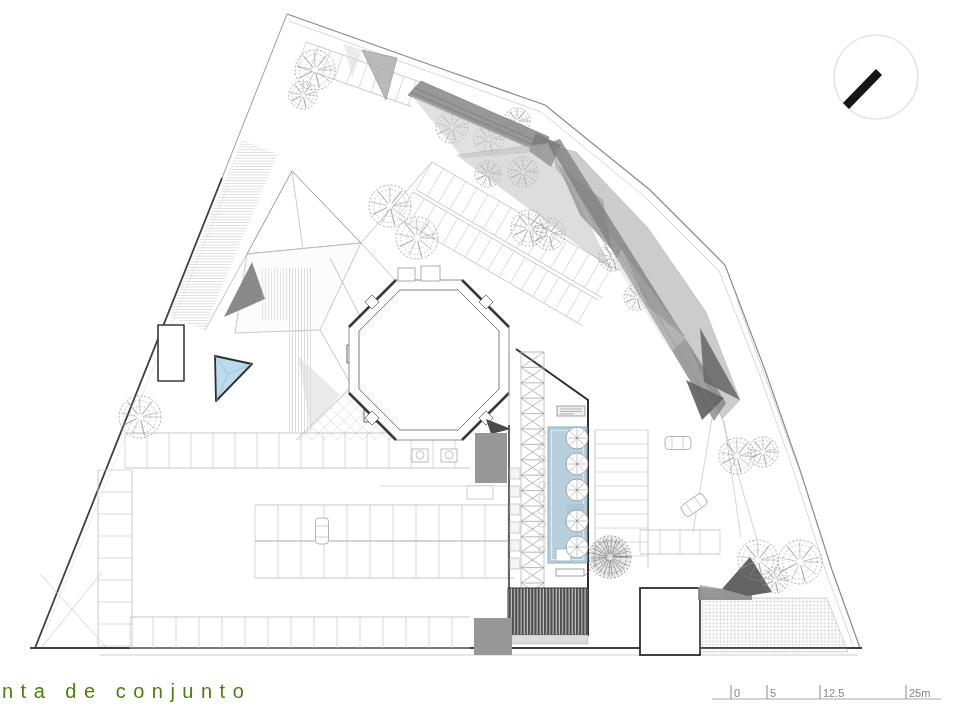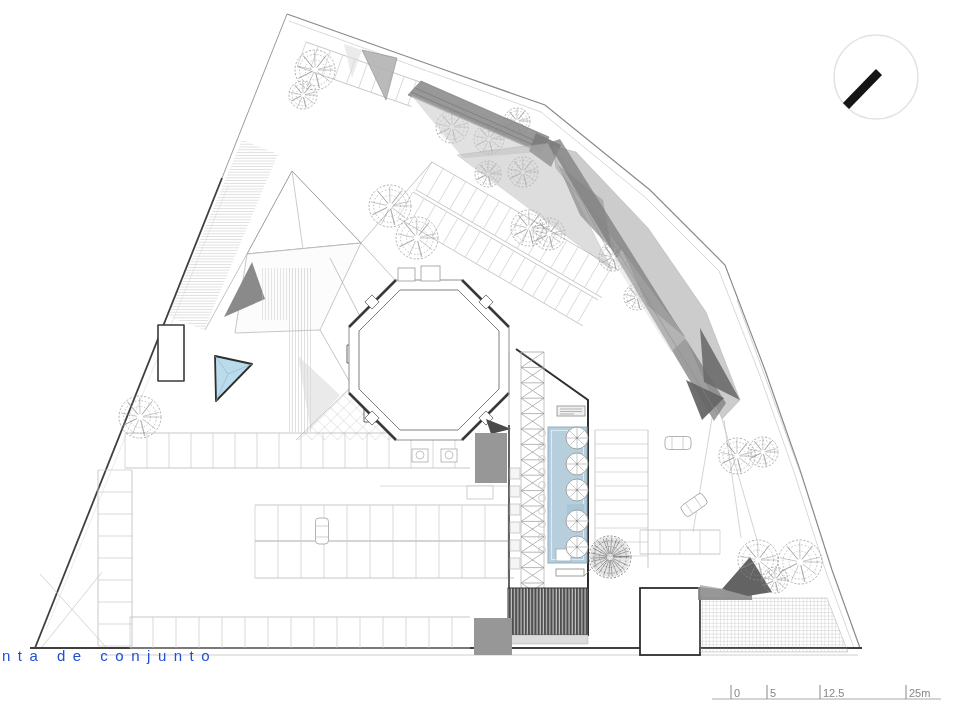--- a/index.html
+++ b/index.html
@@ -1,20 +1,20 @@
 <!DOCTYPE html>
 <html><head>
 <meta charset="utf-8">
 <style>
   html,body{margin:0;padding:0;background:#fff;}
   .stage{position:relative;width:956px;height:717px;background:#fff;overflow:hidden;
          font-family:"Liberation Sans",sans-serif;}
   .stage svg{position:absolute;left:0;top:0;}
-  .title{position:absolute;left:2px;top:647px;font-size:15px;letter-spacing:7.5px;
-         color:#1d4ed8;white-space:nowrap;}
+  .title{position:absolute;left:2px;top:680px;font-size:20px;letter-spacing:7.5px;
+         color:#4d7c0f;white-space:nowrap;}
   text{font-family:"Liberation Sans",sans-serif;}
 </style>
 </head>
 <body>
 
 <div class="stage">
 <svg id="plan" width="956" height="717" viewBox="0 0 956 717">
   <defs>
     <pattern id="pv" width="3.2" height="4" patternUnits="userSpaceOnUse">
       <rect width="3.2" height="4" fill="#4e4e4e"></rect>

